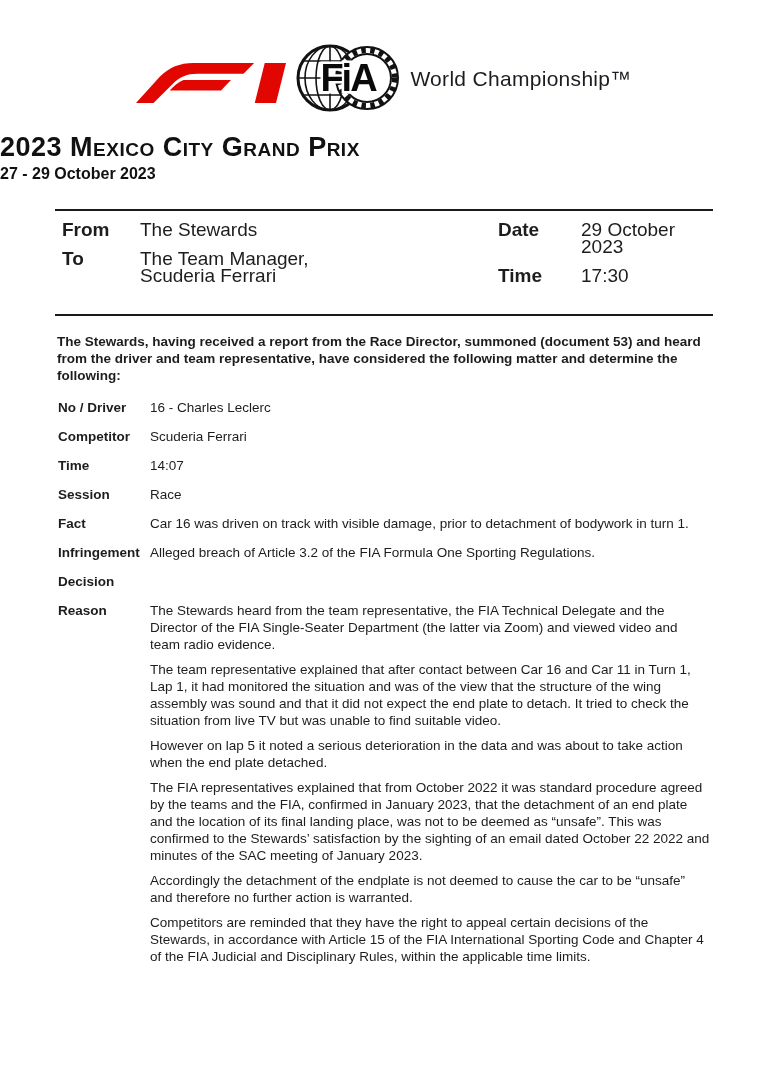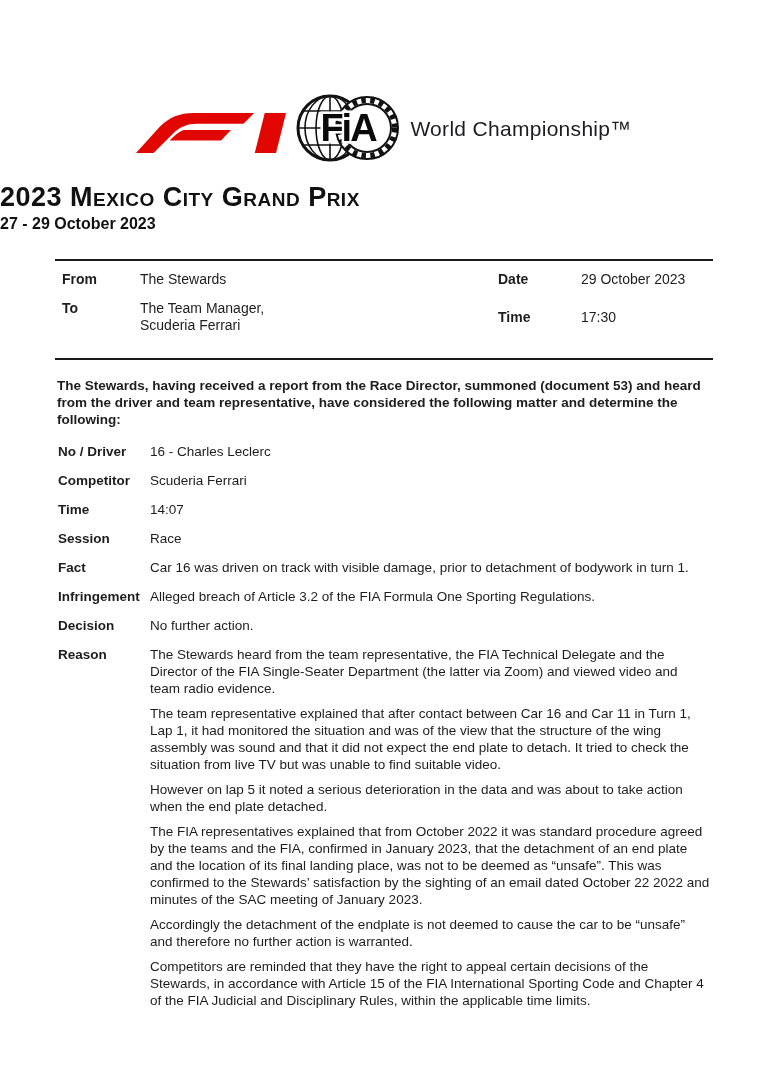--- a/index.html
+++ b/index.html
@@ -4,21 +4,21 @@
 <style>
   html,body{margin:0;padding:0;background:#888;}
   .page{
     width:768px;height:1090px;margin:0 auto;background:#ffffff;
     font-family:"Liberation Sans","DejaVu Sans",sans-serif;
     color:#1d1d1d;position:relative;overflow:hidden;box-sizing:border-box;
   }
   
   .logo-row{
     display:flex;align-items:center;justify-content:center;
-    gap:10px;padding-top:90px;
+    gap:10px;padding-top:40px;
   }
   .f1-logo{width:150px;height:42px;margin-top:10px;}
   .fia-emblem{width:104px;height:76px;}
   .wordmark{
     color:#1c1c22;font-size:21px;line-height:25px;font-weight:500;
     letter-spacing:.3px;white-space:nowrap;
   }
   
   .event-title{
     margin:16px 0 0;
@@ -27,21 +27,21 @@
   }
   .event-dates{
     font-size:16px;font-weight:bold;color:#111;margin-top:2px;
   }
   
   .rule{border:none;border-top:2px solid #1a1a1a;margin:0 55px;}
   .rule.top{margin-top:26px;}
   
   .meta{
     display:flex;justify-content:space-between;
-    padding:10px 55px 12px 62px;font-size:14px;line-height:17px;
+    padding:10px 55px 18px 62px;font-size:19px;line-height:17px;
   }
   .meta table{border-collapse:collapse;}
   .meta td{padding:0 0 12px 0;vertical-align:top;}
   .meta .lbl{font-weight:bold;}
   .meta-left .lbl{width:78px;}
   .meta-right{width:215px;}
   .meta-right .lbl{width:83px;}
   
   .intro{
     margin:17px 57px 0;font-size:13.5px;line-height:17px;color:#1d1d1d;font-weight:bold;
@@ -151,21 +151,20 @@
     <div class="detail-row">
       <span class="lbl">Fact</span>
       <span>Car 16 was driven on track with visible damage, prior to detachment of bodywork in turn 1.</span>
     </div>
     <div class="detail-row">
       <span class="lbl">Infringement</span>
       <span>Alleged breach of Article 3.2 of the FIA Formula One Sporting Regulations.</span>
     </div>
     <div class="detail-row">
       <span class="lbl">Decision</span>
-      <span>No further action.</span>
     </div>
     <div class="detail-row">
       <span class="lbl">Reason</span>
       <div class="reason-paras">
         <p>The Stewards heard from the team representative, the FIA Technical Delegate and the Director of the FIA Single-Seater Department (the latter via Zoom) and viewed video and team radio evidence.</p>
         <p>The team representative explained that after contact between Car 16 and Car 11 in Turn 1, Lap 1, it had monitored the situation and was of the view that the structure of the wing assembly was sound and that it did not expect the end plate to detach.  It tried to check the situation from live TV but was unable to find suitable video.</p>
         <p>However on lap 5 it noted a serious deterioration in the data and was about to take action when the end plate detached.</p>
         <p>The FIA representatives explained that from October 2022 it was standard procedure agreed by the teams and the FIA, confirmed in January 2023, that the detachment of an end plate and the location of its final landing place, was not to be deemed as “unsafe”.  This was confirmed to the Stewards’ satisfaction by the sighting of an email dated October 22 2022 and minutes of the SAC meeting of January 2023.</p>
         <p>Accordingly the detachment of the endplate is not deemed to cause the car to be “unsafe” and therefore no further action is warranted.</p>
         <p>Competitors are reminded that they have the right to appeal certain decisions of the Stewards, in accordance with Article 15 of the FIA International Sporting Code and Chapter 4 of the FIA Judicial and Disciplinary Rules, within the applicable time limits.</p>

